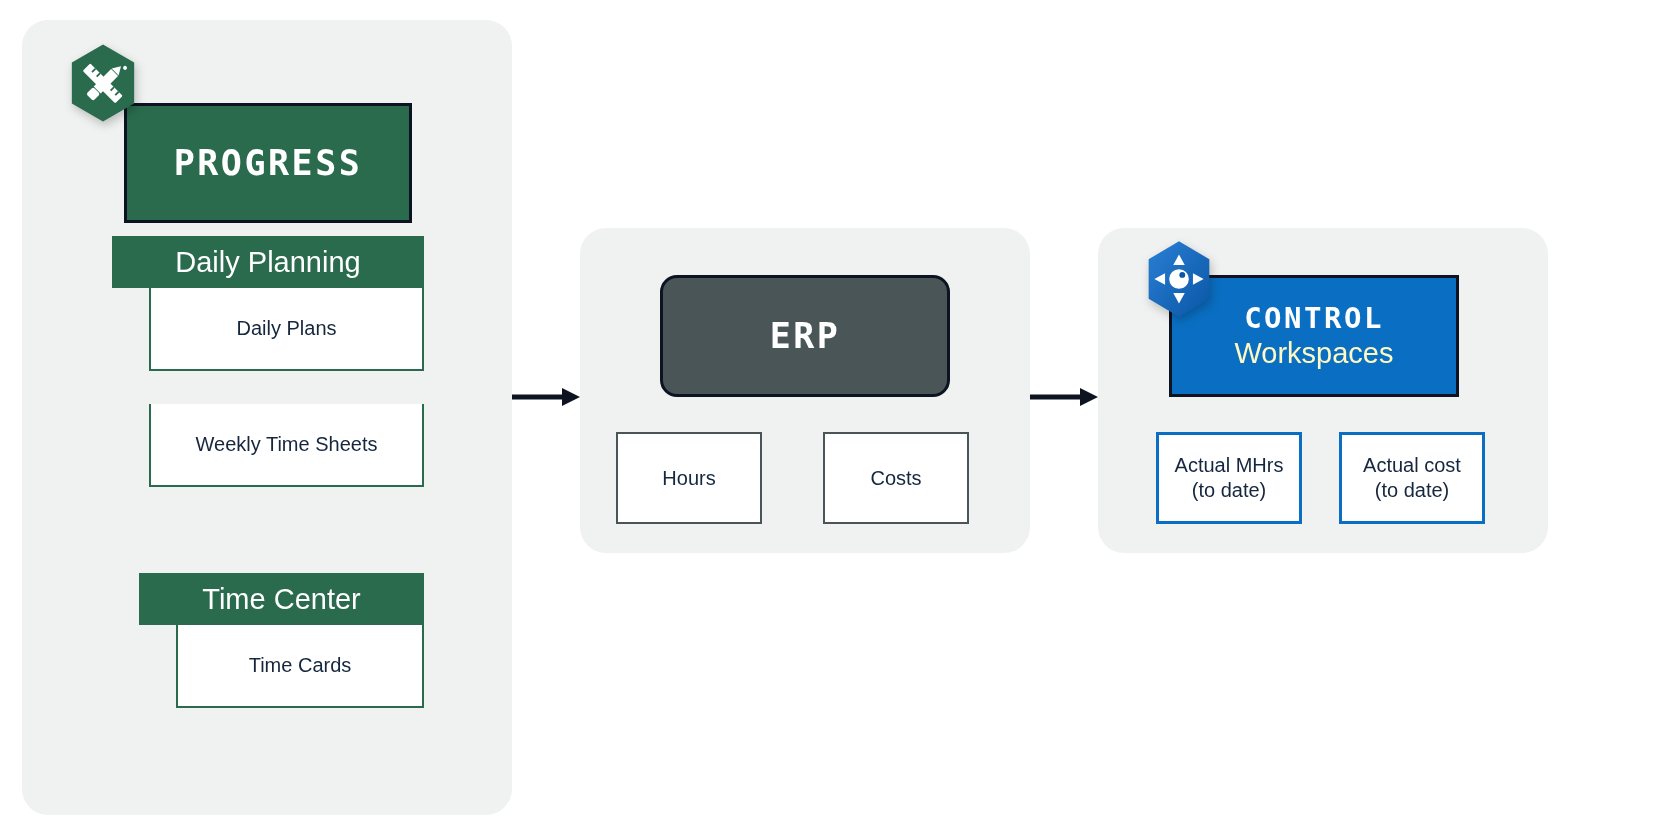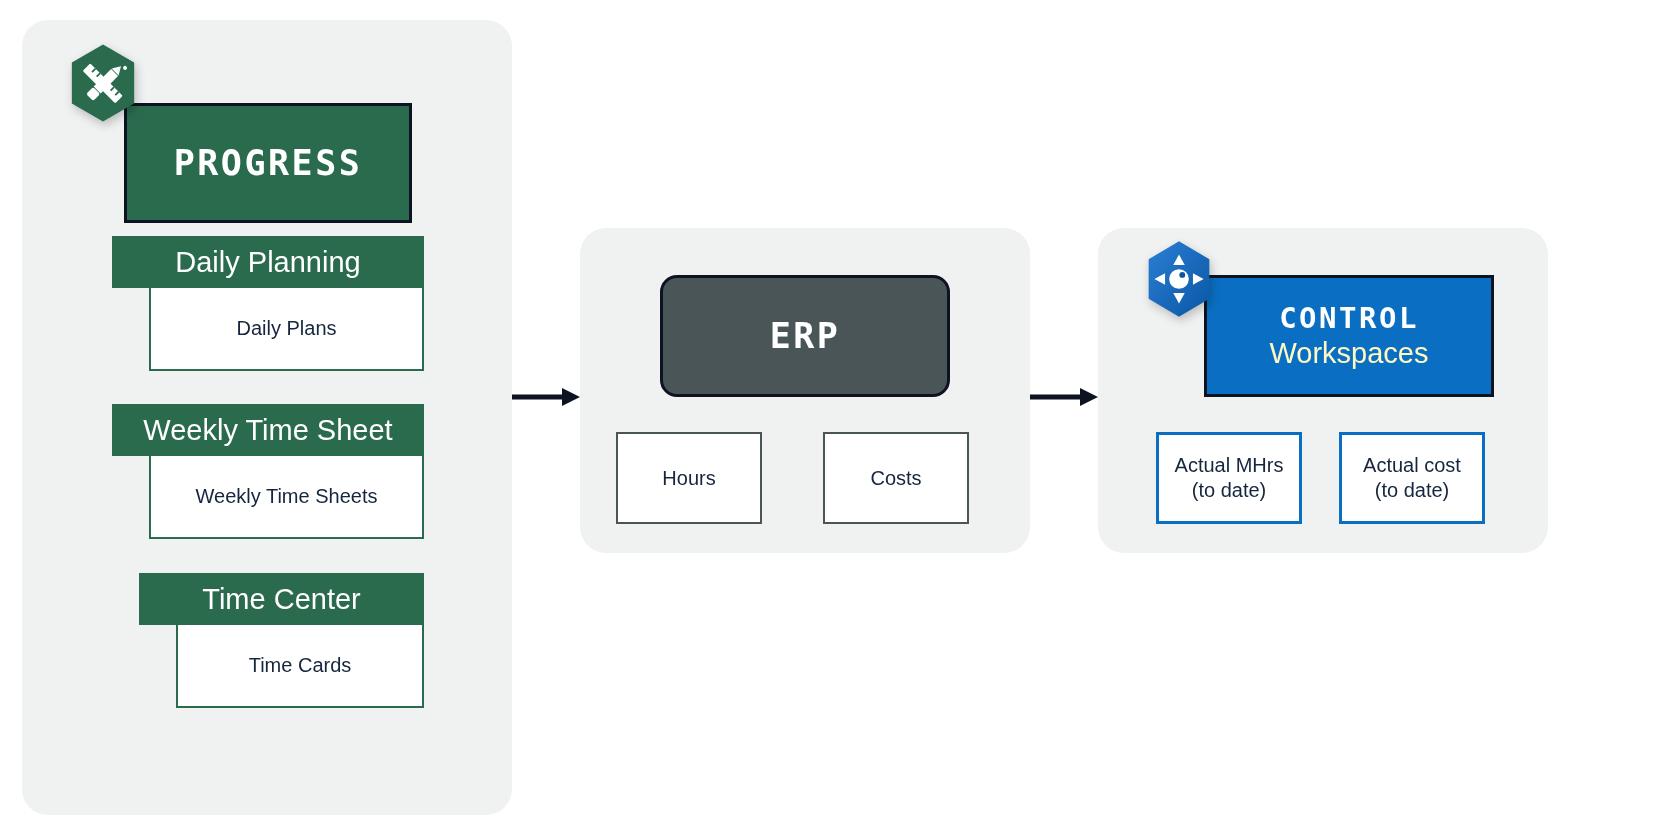--- a/index.html
+++ b/index.html
@@ -59,21 +59,21 @@
     left: 124px; top: 85px; width: 288px; height: 120px;
     background: #2a6b4e;
     margin-top: 18px;
   }
   #erp-box {
     left: 660px; top: 275px; width: 290px; height: 122px;
     background: #4a5557;
     border-radius: 17px;
   }
   #control-box {
-    left: 1204px; top: 275px; width: 290px; height: 122px;
+    left: 1169px; top: 275px; width: 290px; height: 122px;
     background: #0a6fc2;
   }
   .brand-wordmark {
     color: #ffffff;
     font-family: "DejaVu Sans Mono", monospace;
     font-weight: bold;
     letter-spacing: 2.5px;
     line-height: 1;
   }
   #progress-box .brand-wordmark { font-size: 35px; }
@@ -191,21 +191,20 @@
   <div class="brand-box" id="progress-box">
     <div class="brand-wordmark">PROGRESS</div>
   </div>
 
   <div class="card" id="card-daily-planning">
     <div class="card-head">Daily Planning</div>
     <div class="card-body">Daily Plans</div>
   </div>
 
   <div class="card" id="card-weekly-time-sheet">
-    <div class="card-head">Weekly Time Sheet</div>
     <div class="card-body">Weekly Time Sheets</div>
   </div>
 
   <div class="card" id="card-time-center">
     <div class="card-head">Time Center</div>
     <div class="card-body">Time Cards</div>
   </div>
 
   <svg class="flow-arrow" id="arrow-progress-to-erp" viewBox="0 0 72 34">
     <line x1="2" y1="17" x2="54" y2="17" stroke="#0d1321" stroke-width="5"></line>

